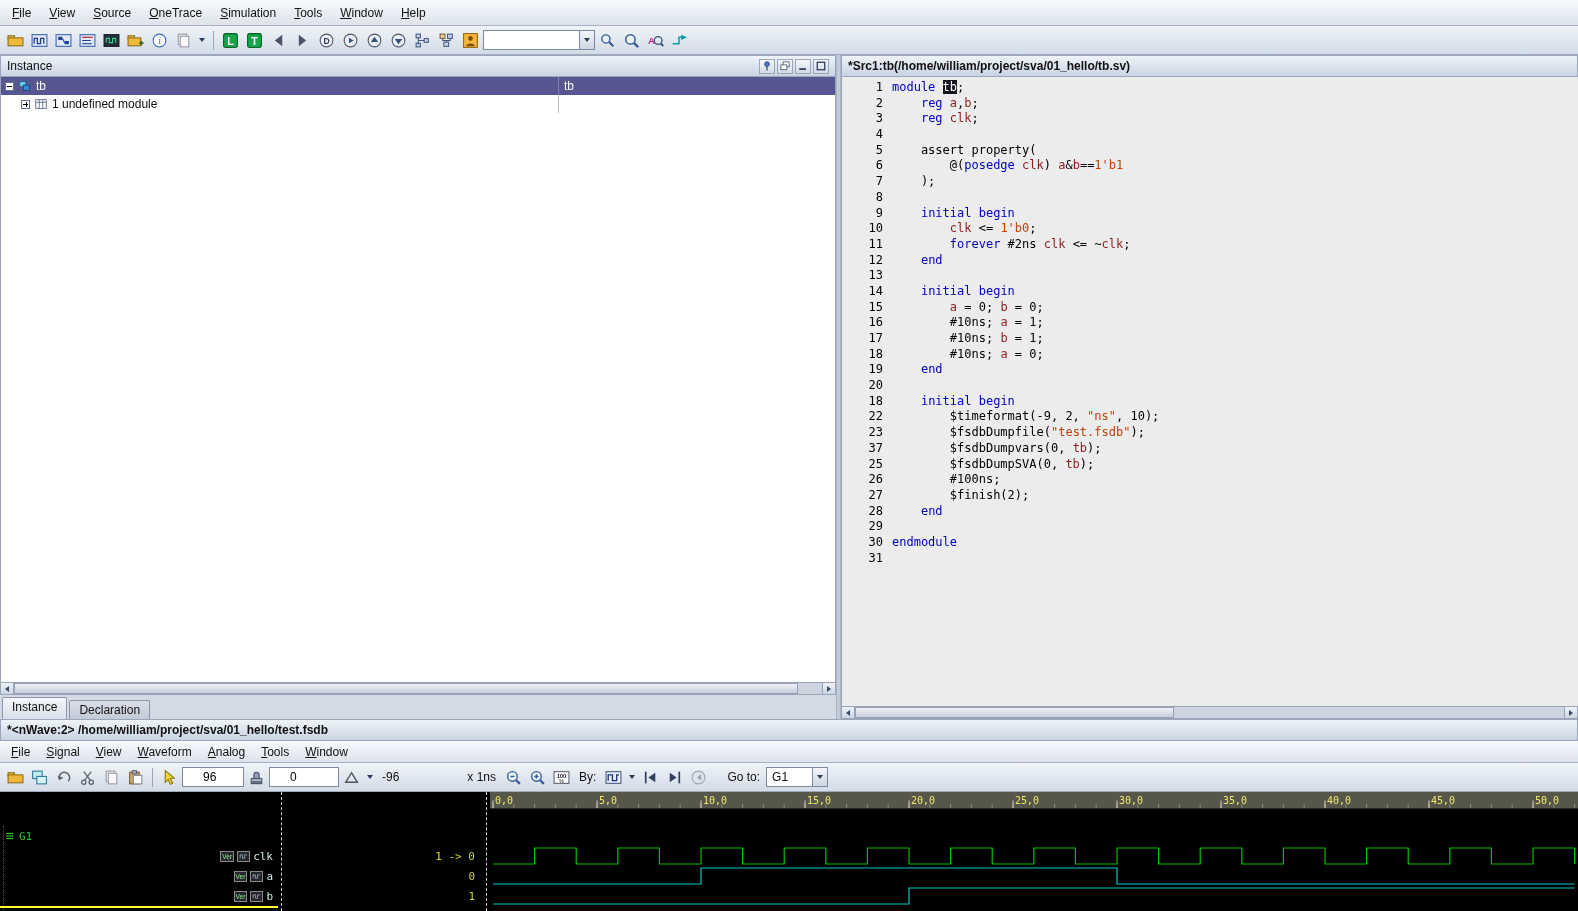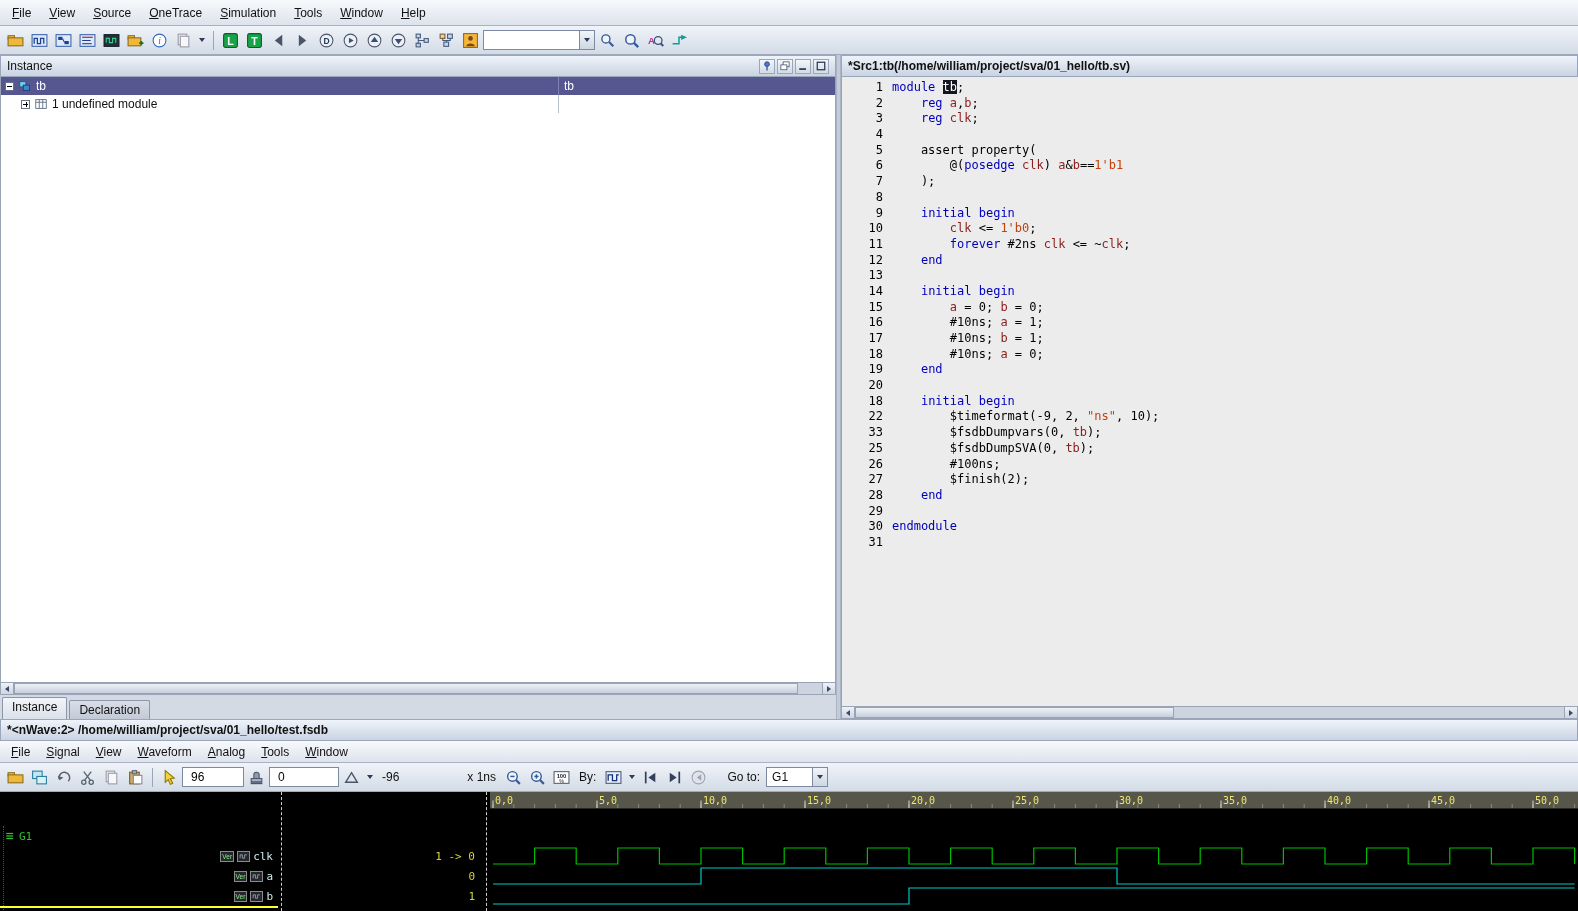--- a/index.html
+++ b/index.html
@@ -10,21 +10,21 @@
 
 .menubar{height:26px;flex:0 0 auto;display:flex;align-items:center;padding:0 3px;background:linear-gradient(#f7f9fc,#dde3ec);border-bottom:1px solid #a8b2c2;}
 .menu-item{display:inline-block;padding:4px 9px;cursor:default;white-space:nowrap;}
 .menu-item::first-letter{text-decoration:underline;}
 .toolbar{height:29px;flex:0 0 auto;display:flex;align-items:center;gap:1px;padding:0 4px;background:linear-gradient(#f0f4f9,#d3dbe6);border-bottom:1px solid #9fabbc;}
 .tbtn{width:23px;height:23px;flex:0 0 auto;display:flex;align-items:center;justify-content:center;border-radius:2px;}
 .tbtn svg{width:17px;height:17px;display:block;}
 .tsep{width:1px;height:19px;background:#9aa6b8;margin:0 4px;flex:0 0 auto;}
 .tgap{flex:0 0 auto;}
 .tlabel{padding:0 5px;white-space:nowrap;}
-.tfield{height:20px;border:1px solid #7b8aa2;background:#fff;padding:0 8px;font-size:12px;font-family:"Liberation Sans",sans-serif;}
+.tfield{height:20px;border:1px solid #7b8aa2;background:#fff;padding:0 20px;font-size:12px;font-family:"Liberation Sans",sans-serif;}
 .combo{display:flex;align-items:center;height:20px;border:1px solid #7b8aa2;background:#fff;flex:0 0 auto;}
 .combo-val{padding:0 5px;flex:1;white-space:nowrap;overflow:hidden;}
 .combo-btn{width:15px;height:100%;border-left:1px solid #7b8aa2;background:linear-gradient(#f2f5fa,#cdd6e2);display:flex;align-items:center;justify-content:center;}
 .caret-down{width:0;height:0;border-left:3.5px solid transparent;border-right:3.5px solid transparent;border-top:4.5px solid #2c3c58;}
 .tcaret{width:12px;height:20px;display:flex;align-items:center;justify-content:center;}
 
 
 .main-split{height:664px;flex:0 0 auto;display:flex;}
 .left-col{width:836px;flex:0 0 auto;display:flex;flex-direction:column;background:#d3dae4;}
 .col-splitter{width:5px;flex:0 0 auto;background:#c2cbd8;border-left:1px solid #aab4c4;border-right:1px solid #aab4c4;}
@@ -379,21 +379,22 @@
           <div class="src-line"><span class="lnum">13</span><span class="lcode"></span></div>
           <div class="src-line"><span class="lnum">14</span><span class="lcode"><span class="tok-pl">    </span><span class="tok-kw">initial begin</span></span></div>
           <div class="src-line"><span class="lnum">15</span><span class="lcode"><span class="tok-pl">        </span><span class="tok-id">a</span><span class="tok-pl"> = 0; </span><span class="tok-id">b</span><span class="tok-pl"> = 0;</span></span></div>
           <div class="src-line"><span class="lnum">16</span><span class="lcode"><span class="tok-pl">        #10ns; </span><span class="tok-id">a</span><span class="tok-pl"> = 1;</span></span></div>
           <div class="src-line"><span class="lnum">17</span><span class="lcode"><span class="tok-pl">        #10ns; </span><span class="tok-id">b</span><span class="tok-pl"> = 1;</span></span></div>
           <div class="src-line"><span class="lnum">18</span><span class="lcode"><span class="tok-pl">        #10ns; </span><span class="tok-id">a</span><span class="tok-pl"> = 0;</span></span></div>
           <div class="src-line"><span class="lnum">19</span><span class="lcode"><span class="tok-pl">    </span><span class="tok-kw">end</span></span></div>
           <div class="src-line"><span class="lnum">20</span><span class="lcode"></span></div>
           <div class="src-line"><span class="lnum">18</span><span class="lcode"><span class="tok-pl">    </span><span class="tok-kw">initial begin</span></span></div>
           <div class="src-line"><span class="lnum">22</span><span class="lcode"><span class="tok-pl">        $timeformat(-9, 2, </span><span class="tok-num">"ns"</span><span class="tok-pl">, 10);</span></span></div>
-          <div class="src-line"><span class="lnum">33</span><span class="lcode"><span class="tok-pl">        $fsdbDumpvars(0, </span><span class="tok-id">tb</span><span class="tok-pl">);</span></span></div>
+          <div class="src-line"><span class="lnum">23</span><span class="lcode"><span class="tok-pl">        $fsdbDumpfile(</span><span class="tok-num">"test.fsdb"</span><span class="tok-pl">);</span></span></div>
+          <div class="src-line"><span class="lnum">37</span><span class="lcode"><span class="tok-pl">        $fsdbDumpvars(0, </span><span class="tok-id">tb</span><span class="tok-pl">);</span></span></div>
           <div class="src-line"><span class="lnum">25</span><span class="lcode"><span class="tok-pl">        $fsdbDumpSVA(0, </span><span class="tok-id">tb</span><span class="tok-pl">);</span></span></div>
           <div class="src-line"><span class="lnum">26</span><span class="lcode"><span class="tok-pl">        #100ns;</span></span></div>
           <div class="src-line"><span class="lnum">27</span><span class="lcode"><span class="tok-pl">        $finish(2);</span></span></div>
           <div class="src-line"><span class="lnum">28</span><span class="lcode"><span class="tok-pl">    </span><span class="tok-kw">end</span></span></div>
           <div class="src-line"><span class="lnum">29</span><span class="lcode"></span></div>
           <div class="src-line"><span class="lnum">30</span><span class="lcode"><span class="tok-kw">endmodule</span></span></div>
           <div class="src-line"><span class="lnum">31</span><span class="lcode"></span></div>
         </div>
       <div class="hscroll">
           <span class="sbtn">

